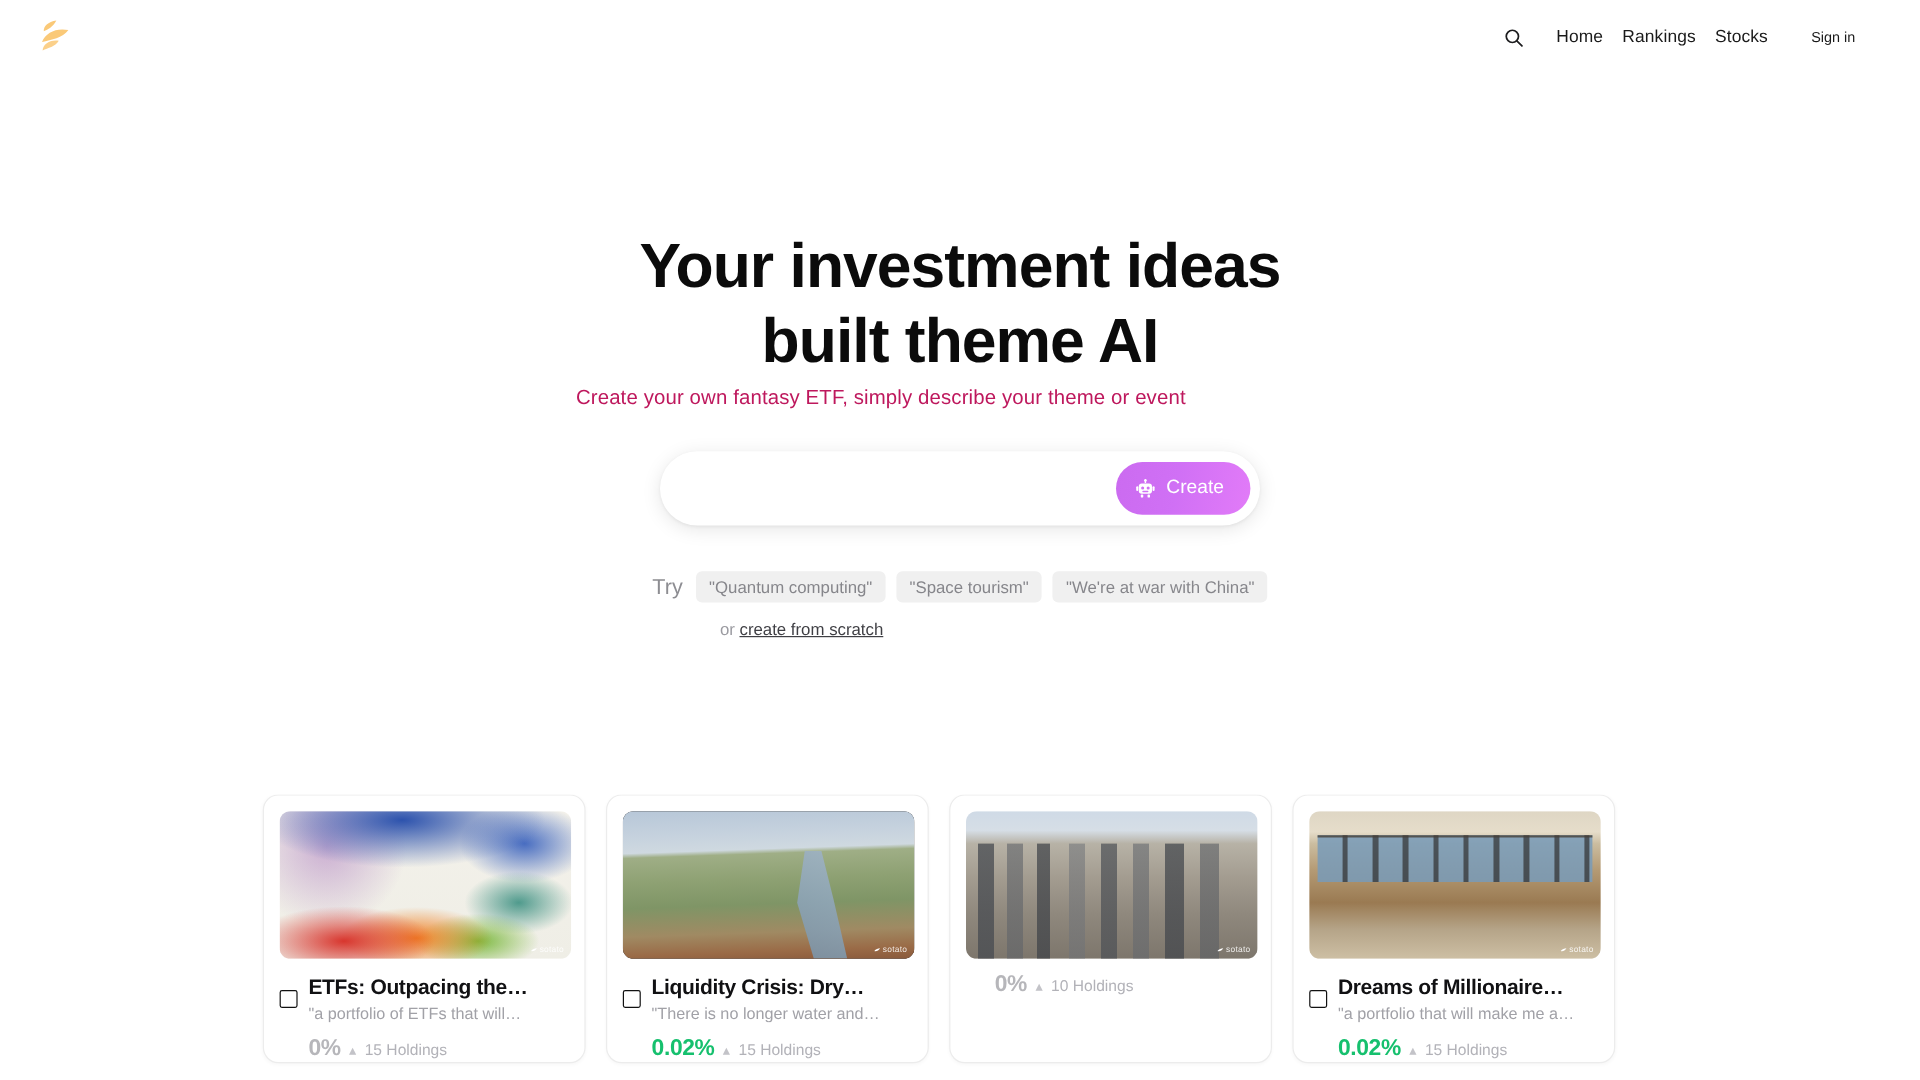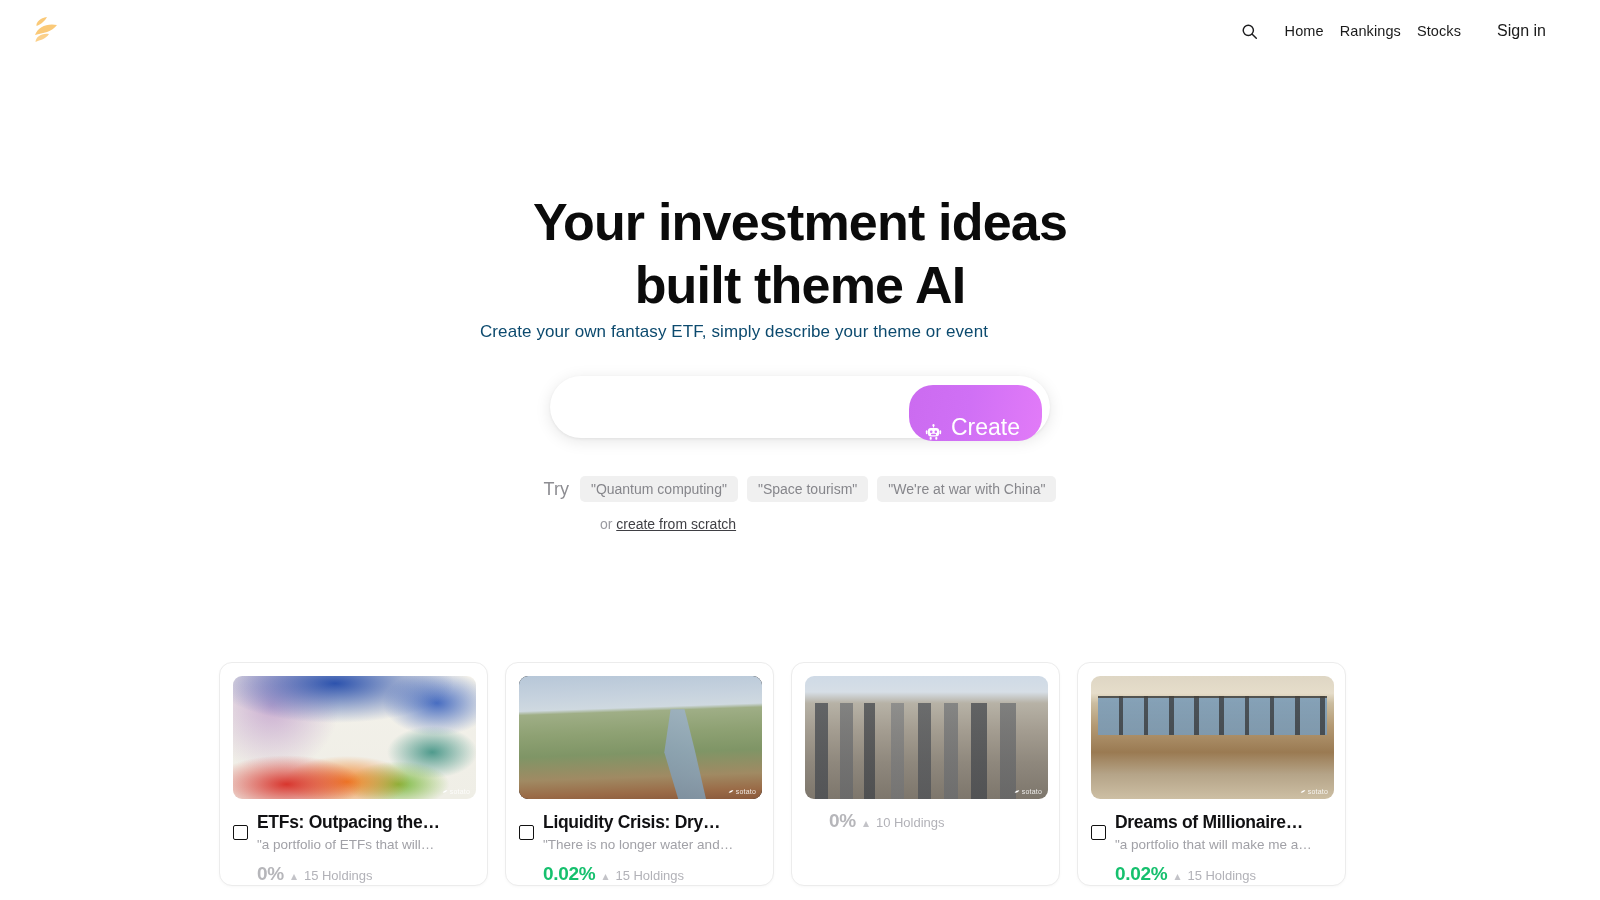--- a/index.html
+++ b/index.html
@@ -53,21 +53,21 @@
   .search-icon-btn svg { display:block; }
   .nav-link {
     font-size: 14.5px;
     color: #1a1a1a;
     letter-spacing: 0.1px;
     padding: 0 8px;
     cursor: pointer;
     white-space: nowrap;
   }
   .nav-signin {
-    font-size: 16px;
+    font-size: 12px;
     color: #1a1a1a;
     margin-left: 26px;
     padding: 0 2px;
     cursor: pointer;
     white-space: nowrap;
   }
 
   
   .hero {
     position: absolute;
@@ -87,21 +87,21 @@
     letter-spacing: -0.8px;
   }
   .headline .l2 { display: block; margin-top: 10px; }
 
   .subtitle {
     position: absolute;
     top: 322px;
     left: 0;
     width: 1468px;
     font-size: 17px;
-    color: #0c4a6e;
+    color: #be185d;
     font-weight: 400;
     letter-spacing: 0.1px;
   }
 
   
   .searchbar-wrap {
     position: absolute;
     top: 376px;
     left: 50%;
     transform: translateX(-50%);
@@ -128,30 +128,30 @@
     color: #333;
     padding: 0 10px 0 28px;
     height: 100%;
   }
   .search-input::placeholder { color: #b7b7bc; }
 
   .create-btn {
     position: absolute;
     right: 8px;
     top: 9px;
-    height: 56px;
+    height: 44px;
     padding: 0 22px 0 16px;
     border: none;
     border-radius: 24px;
     background: linear-gradient(100deg, #cb6bf0 0%, #d070f5 45%, #e27bf8 100%);
     color: #ffffff;
     font-family: "Liberation Sans", sans-serif;
-    font-size: 23px;
-    display: flex;
-    align-items: flex-end;
+    font-size: 16px;
+    display: flex;
+    align-items: center;
     gap: 9px;
     cursor: pointer;
     white-space: nowrap;
   }
   .robot-icon { display:block; }
 
   
   .try-row {
     position: absolute;
     top: 476px;

